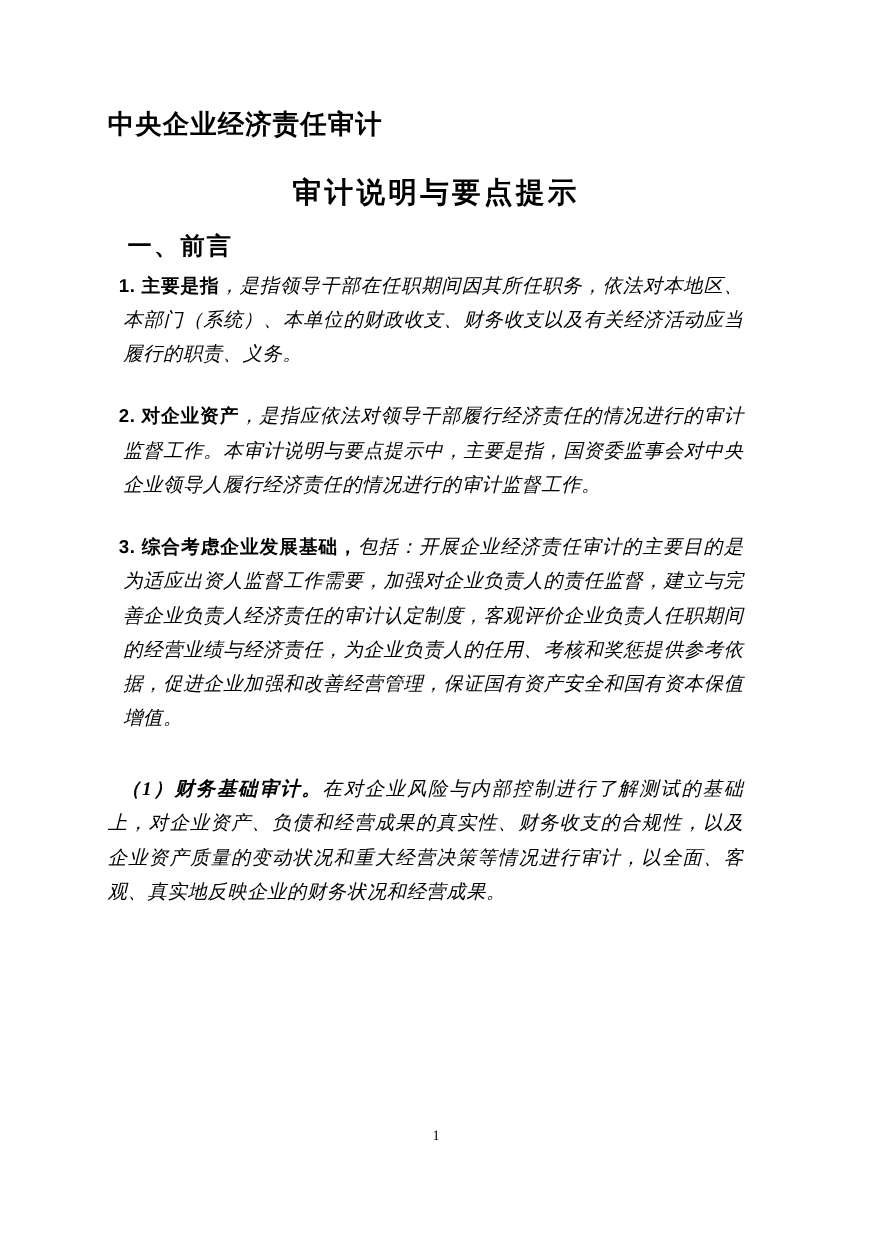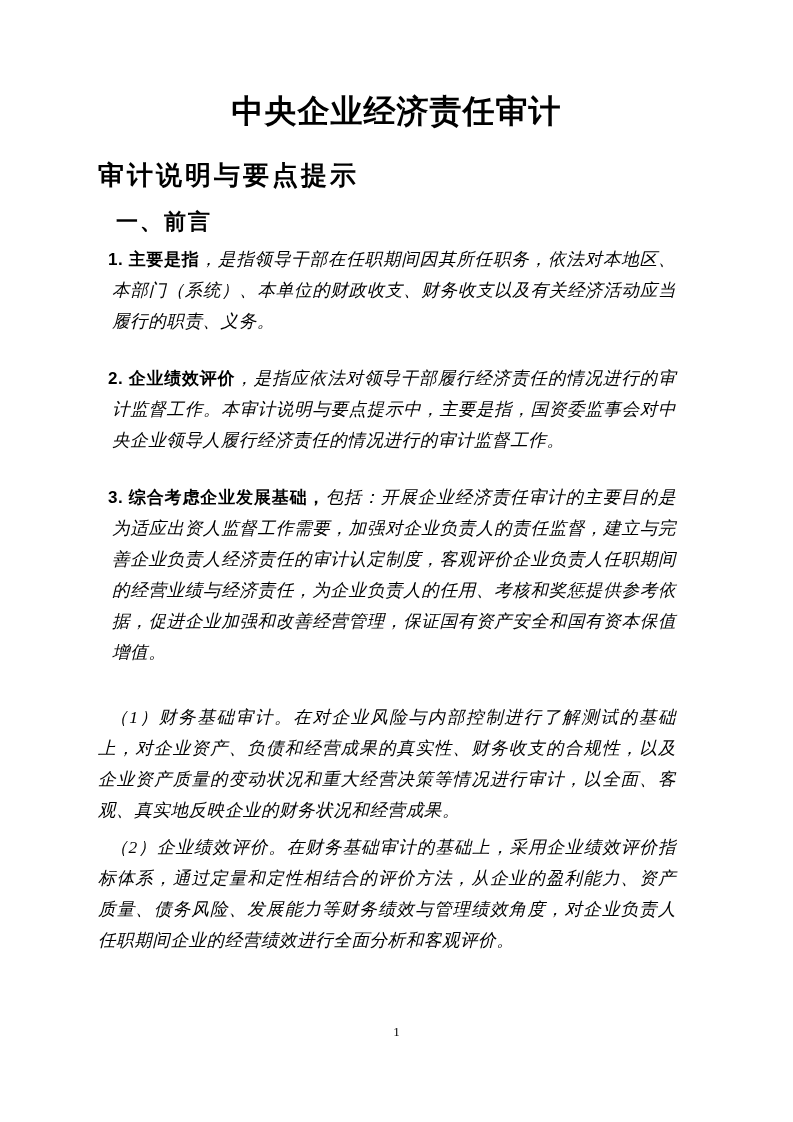--- a/index.html
+++ b/index.html
@@ -9,39 +9,38 @@
     height: 1122px;
     background: #ffffff;
     color: #000000;
     overflow: hidden;
     font-family: "Liberation Serif", serif;
   }
   .content {
     padding: 91px 117px 0 98px; 
   }
   .doc-title {
-    font-family: Liberation Mono, monospace;
+    font-family: Liberation Sans, sans-serif;
     font-weight: 700;
-    font-size: 32px;
+    font-size: 24px;
     line-height: 46px;
-    text-align: center;
     margin: 0 -19px 0 0; 
     letter-spacing: 1px;
   }
   .doc-subtitle {
     font-family: "Liberation Sans", sans-serif;
     font-weight: 700;
     font-size: 26px;
     line-height: 32px;
-    text-align: left;
+    text-align: center;
     margin: 22px -19px 0 0;
     letter-spacing: 3px;
   }
   .section-heading {
-    font-family: Liberation Mono, monospace;
+    font-family: Liberation Serif, serif;
     font-weight: 700;
     font-size: 22px;
     line-height: 30px;
     margin: 18px 0 0 18px;
     letter-spacing: 2px;
   }
   .item {
     margin: 0 0 26px 10px;
     padding-left: 4px;       
     text-indent: -4px;       
@@ -65,21 +64,21 @@
   .sub {
     margin: 0 0 6px 0;
     text-indent: 12px;        
     font-family: "Liberation Serif", serif;
     font-style: italic;
     font-size: 17.5px;
     line-height: 31px;
     letter-spacing: 0.6px;
     text-align: justify;
   }
-  .sub-label { font-weight: 400; }
+  .sub-label { font-weight: 700; }
   .continues { text-align-last: justify; } 
   .page-number {
     position: absolute;
     top: 1024px;
     left: 0;
     width: 100%;
     text-align: center;
     font-family: "Liberation Serif", serif;
     font-size: 13px;
     line-height: 16px;
@@ -90,26 +89,25 @@
 
 <div class="page">
   <div class="content">
 
     <div class="doc-title">中央企业经济责任审计</div>
     <div class="doc-subtitle">审计说明与要点提示</div>
     <div class="section-heading">一、前言</div>
 
     <p class="item item-first"><span class="num">1. </span><span class="lead">主要是指</span><span>，是指领导干部在任职期间因其所任职务，依法对本地区、本部门（系统）、本单位的财政收支、财务收支以及有关经济活动应当履行的职责、义务。</span></p>
 
-    <p class="item"><span class="num">2. </span><span class="lead">企业绩效评价</span><span>，是指应依法对领导干部履行经济责任的情况进行的审计监督工作。本审计说明与要点提示中，主要是指，国资委监事会对中央企业领导人履行经济责任的情况进行的审计监督工作。</span></p>
+    <p class="item"><span class="num">2. </span><span class="lead">对企业资产</span><span>，是指应依法对领导干部履行经济责任的情况进行的审计监督工作。本审计说明与要点提示中，主要是指，国资委监事会对中央企业领导人履行经济责任的情况进行的审计监督工作。</span></p>
 
     <p class="item item-3"><span class="num">3. </span><span class="lead">综合考虑企业发展基础，</span><span>包括：开展企业经济责任审计的主要目的是为适应出资人监督工作需要，加强对企业负责人的责任监督，建立与完善企业负责人经济责任的审计认定制度，客观评价企业负责人任职期间的经营业绩与经济责任，为企业负责人的任用、考核和奖惩提供参考依据，促进企业加强和改善经营管理，保证国有资产安全和国有资本保值增值。</span></p>
 
 
     <p class="sub"><span class="sub-label">（1）财务基础审计。</span><span>在对企业风险与内部控制进行了解测试的基础上，对企业资产、负债和经营成果的真实性、财务收支的合规性，以及企业资产质量的变动状况和重大经营决策等情况进行审计，以全面、客观、真实地反映企业的财务状况和经营成果。</span></p>
 
-    <p class="sub"><span class="sub-label">（2）企业绩效评价。</span><span>在财务基础审计的基础上，采用企业绩效评价指标体系，通过定量和定性相结合的评价方法，从企业的盈利能力、资产质量、债务风险、发展能力等财务绩效与管理绩效角度，对企业负责人任职期间企业的经营绩效进行全面分析和客观评价。</span></p>
 
 
   </div>
 
   <div class="page-number">1</div>
 </div>
 
 </body></html>

